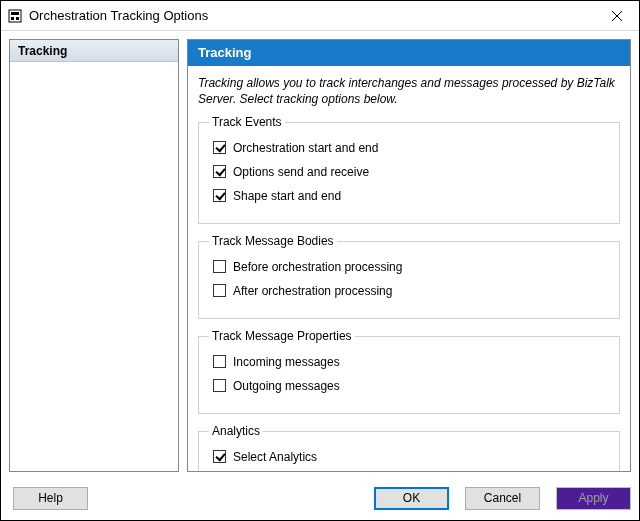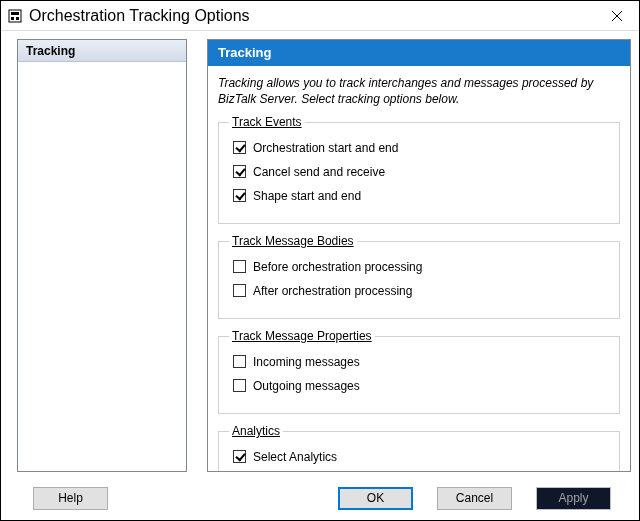--- a/index.html
+++ b/index.html
@@ -22,34 +22,34 @@
     align-items: center;
     padding: 0 0 0 6px;
   }
   .titlebar .icon {
     width: 16px; height: 16px;
     margin-right: 6px;
     display: flex; align-items: center; justify-content: center;
   }
   .titlebar .title {
     flex: 1;
-    font-size: 16px;
+    font-size: 13px;
   }
   .titlebar .close {
     width: 45px; height: 30px;
     display: flex; align-items: center; justify-content: center;
     font-family: Arial, sans-serif;
     font-size: 13px;
     color: #000;
   }
   .content {
     display: flex;
     height: calc(521px - 30px - 44px - 2px);
-    padding: 8px 8px 4px 16px;
-    gap: 20px;
+    padding: 8px 8px 4px 8px;
+    gap: 8px;
   }
   .navpane {
     width: 170px;
     border: 1px solid #828790;
     background: #fff;
     display: flex;
     flex-direction: column;
   }
   .nav-item {
     height: 22px;
@@ -91,21 +91,20 @@
   fieldset.group {
     border: 1px solid #d0d0d0;
     border-radius: 0;
     margin: 4px 0 10px 0;
     padding: 6px 10px 10px 10px;
   }
   fieldset.group legend {
     padding: 0 3px;
     font-size: 12px;
     color: #000;
-    text-decoration: underline;
   }
   .chk-row {
     display: flex;
     align-items: flex-start;
     gap: 7px;
     margin: 6px 4px;
     height: 18px;
   }
   .chk {
     width: 13px; height: 13px;
@@ -123,22 +122,22 @@
     left: 2px; top: 2px;
     width: 7px; height: 4px;
     border-left: 2px solid #000;
     border-bottom: 2px solid #000;
     transform: rotate(-50deg);
   }
   .footer {
     height: 44px;
     display: flex;
     align-items: center;
-    padding: 0 28px;
-    gap: 24px;
+    padding: 0 8px;
+    gap: 16px;
   }
   .footer .spacer { flex: 1; }
   button.win {
     font-family: inherit;
     font-size: 12px;
     height: 23px;
     min-width: 75px;
     padding: 0 12px;
     background: #e1e1e1;
     border: 1px solid #adadad;
@@ -146,21 +145,21 @@
   }
   button.win.default {
     border: 2px solid #0078d7;
     background: #e1e1e1;
     padding: 0 11px;
     height: 23px;
   }
   button.win.disabled {
     color: #a0a0a0;
     border-color: #bfbfbf;
-    background: #0f172a;
+    background: #4c1d95;
   }
   .help-area {
     padding-left: 4px;
   }
 </style>
 </head>
 <body>
 
 <div class="titlebar">
   <span class="icon">
@@ -194,21 +193,21 @@
       <div class="desc">Tracking allows you to track interchanges and messages processed by BizTalk Server. Select tracking options below.</div>
 
       <fieldset class="group">
         <legend>Track Events</legend>
         <div class="chk-row">
           <span class="chk checked"></span>
           <span>Orchestration start and end</span>
         </div>
         <div class="chk-row">
           <span class="chk checked"></span>
-          <span>Cancel send and receive</span>
+          <span>Options send and receive</span>
         </div>
         <div class="chk-row">
           <span class="chk checked"></span>
           <span>Shape start and end</span>
         </div>
       </fieldset>
 
       <fieldset class="group">
         <legend>Track Message Bodies</legend>
         <div class="chk-row">

